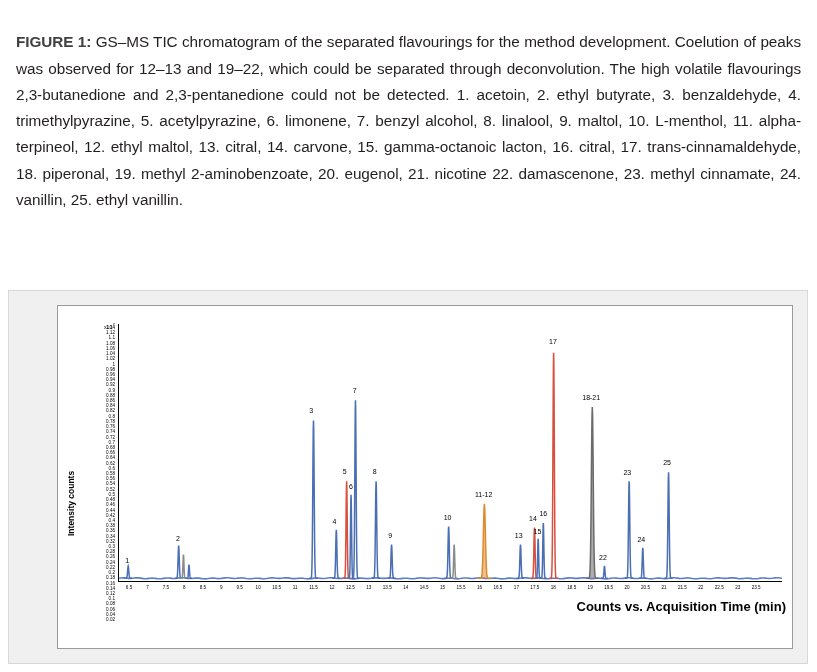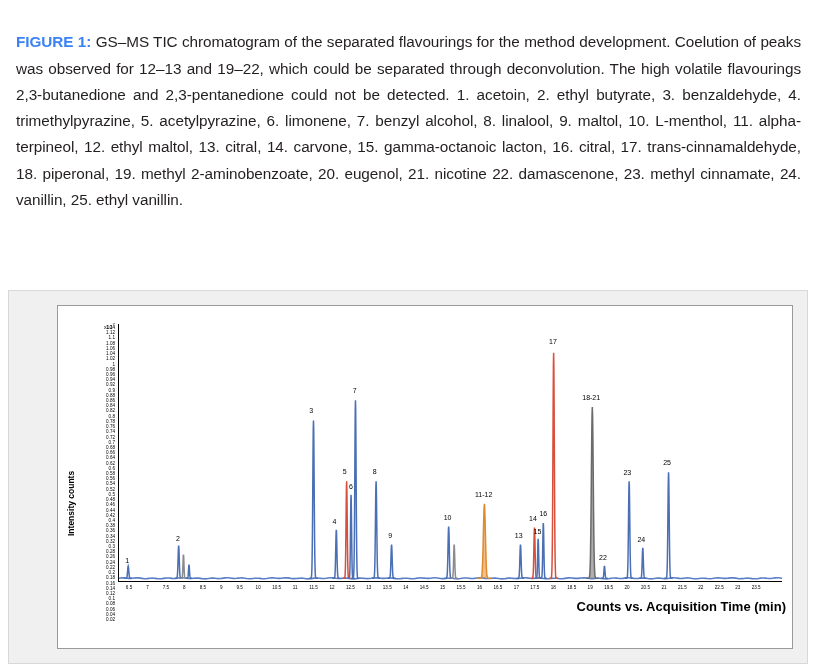--- a/index.html
+++ b/index.html
@@ -25,21 +25,21 @@
   #caption {
     font-size: 15.3px;
     line-height: 1.72;
     text-align: justify;
     text-justify: inter-word;
     color: #231f20;
     font-weight: bold;
     letter-spacing: -0.05px;
   }
   #caption .fig-label {
-    color: #3b82f6;
+    color: #404040;
     font-weight: bold;
   }
   #caption .caption-text {
     font-weight: normal;
   }
   
   #figure-panel {
     position: absolute;
     left: 8px;
     top: 290px;

